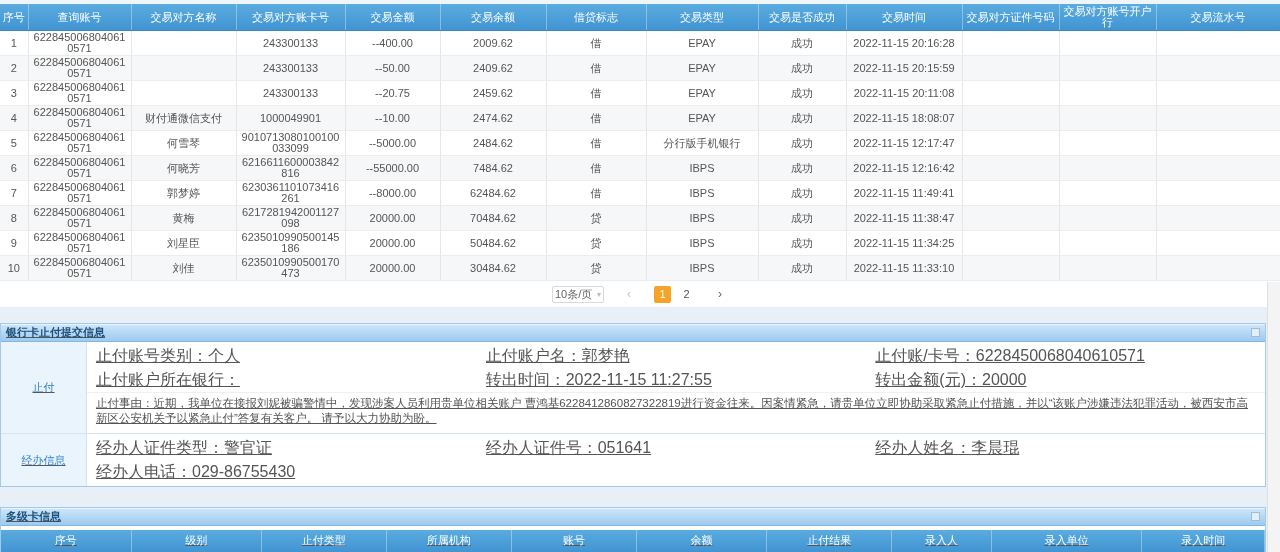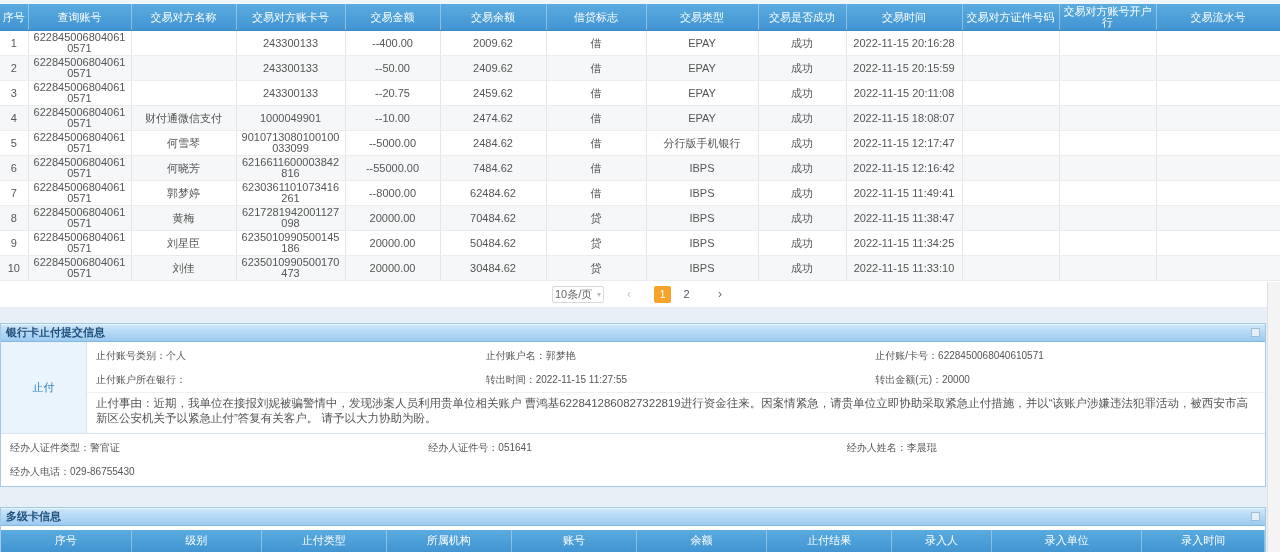--- a/index.html
+++ b/index.html
@@ -34,32 +34,32 @@
   .pg-btn { border:none; background:transparent; font-size:12px; color:#666; cursor:pointer; width:16px; height:17px; line-height:15px; }
   .pg-btn.prev { color:#c9c9c9; }
   .pg-num { min-width:17px; height:17px; line-height:17px; text-align:center; font-size:11px; color:#555;
     background:transparent; border:none; border-radius:2px; cursor:pointer; }
   .pg-num.active { background:#f5a429; color:#fff; }
 
   .gap16 { height:16px; }
   .gap20 { height:20px; }
 
   
-  .section { margin-right:14px; background:#fff; border:1px solid #a3c9e8; }
+  .section { margin-right:14px; background:#fff; border:1px solid #a3c9e8;text-decoration:underline; }
   .section-header { height:18px; display:flex; align-items:center; justify-content:space-between; padding:0 5px;
     background:linear-gradient(180deg,#cfe7fa 0%,#9ccaf0 100%);
     border-bottom:1px solid #86b7e0; box-shadow:inset 0 1px 0 #e9f5fe; }
   .section-title { font-size:11px; font-weight:bold; color:#1f4e79; }
   .collapse-box { width:9px; height:9px; background:#e4eef7; border:1px solid #9dbcd6; }
   .sp-row { display:flex; }
   .sp-label { width:86px; flex:0 0 86px; background:#eaf4fd; color:#2f80c3; font-size:11px;
     display:flex; align-items:center; justify-content:center; border-right:1px solid #d2e3f1; }
   .sp-content { flex:1; padding:2px 0; }
   .fields-grid { display:grid; grid-template-columns:1fr 1fr 1fr; padding:0 0 0 9px; }
-  .field { font-size:10px; line-height:24px; color:#555; white-space:nowrap; overflow:hidden; }
+  .field { font-size:16px; line-height:24px; color:#555; white-space:nowrap; overflow:hidden; }
   .reason { font-size:11.5px; line-height:15px; color:#555; padding:3px 10px 5px 9px; border-top:1px solid #f0f0f0; }
   .block-divider { border-top:1px solid #d8e4ef; }
 
   
   .side-scrollbar { position:absolute; right:0; top:282px; width:13px; height:270px;
     background:#f4f4f4; border-left:1px solid #e0e0e0; }
 
   .bottom-table-wrap { margin-top:4px; }
 </style>
 </head>
@@ -287,20 +287,21 @@
           <div class="field"><span>止付账/卡号：</span><span>6228450068040610571</span></div>
           <div class="field"><span>止付账户所在银行：</span><span></span></div>
           <div class="field"><span>转出时间：</span><span>2022-11-15 11:27:55</span></div>
           <div class="field"><span>转出金额(元)：</span><span>20000</span></div>
         </div>
         <div class="reason">止付事由：近期，我单位在接报刘妮被骗警情中，发现涉案人员利用贵单位相关账户 曹鸿基6228412860827322819进行资金往来。因案情紧急，请贵单位立即协助采取紧急止付措施，并以“该账户涉嫌违法犯罪活动，被西安市高新区公安机关予以紧急止付”答复有关客户。 请予以大力协助为盼。</div>
       </div>
     </div>
 
     <div class="sp-row block-divider">
+      <div class="sp-label">经办信息</div>
       <div class="sp-content">
         <div class="fields-grid">
           <div class="field"><span>经办人证件类型：</span><span>警官证</span></div>
           <div class="field"><span>经办人证件号：</span><span>051641</span></div>
           <div class="field"><span>经办人姓名：</span><span>李晨琨</span></div>
           <div class="field"><span>经办人电话：</span><span>029-86755430</span></div>
         </div>
       </div>
     </div>
   </div>

